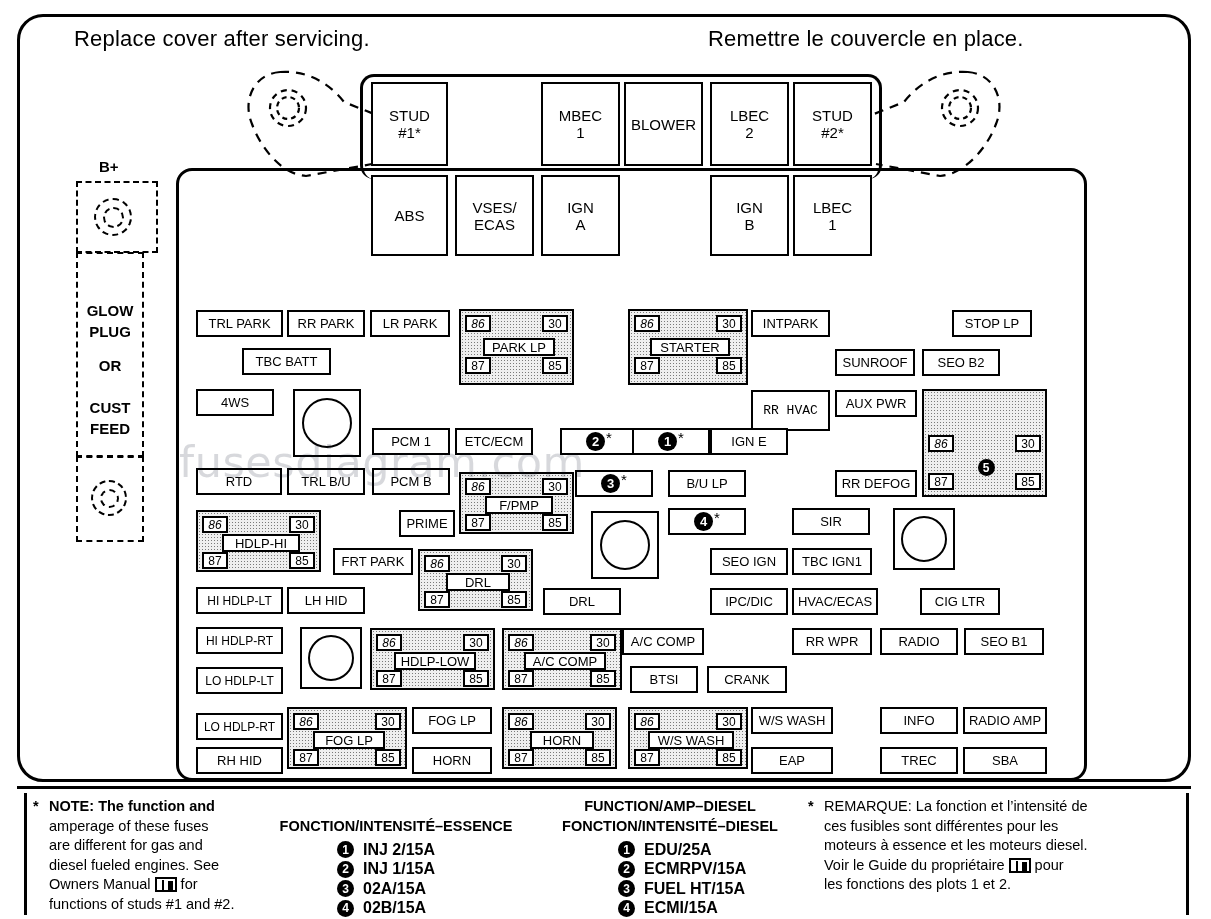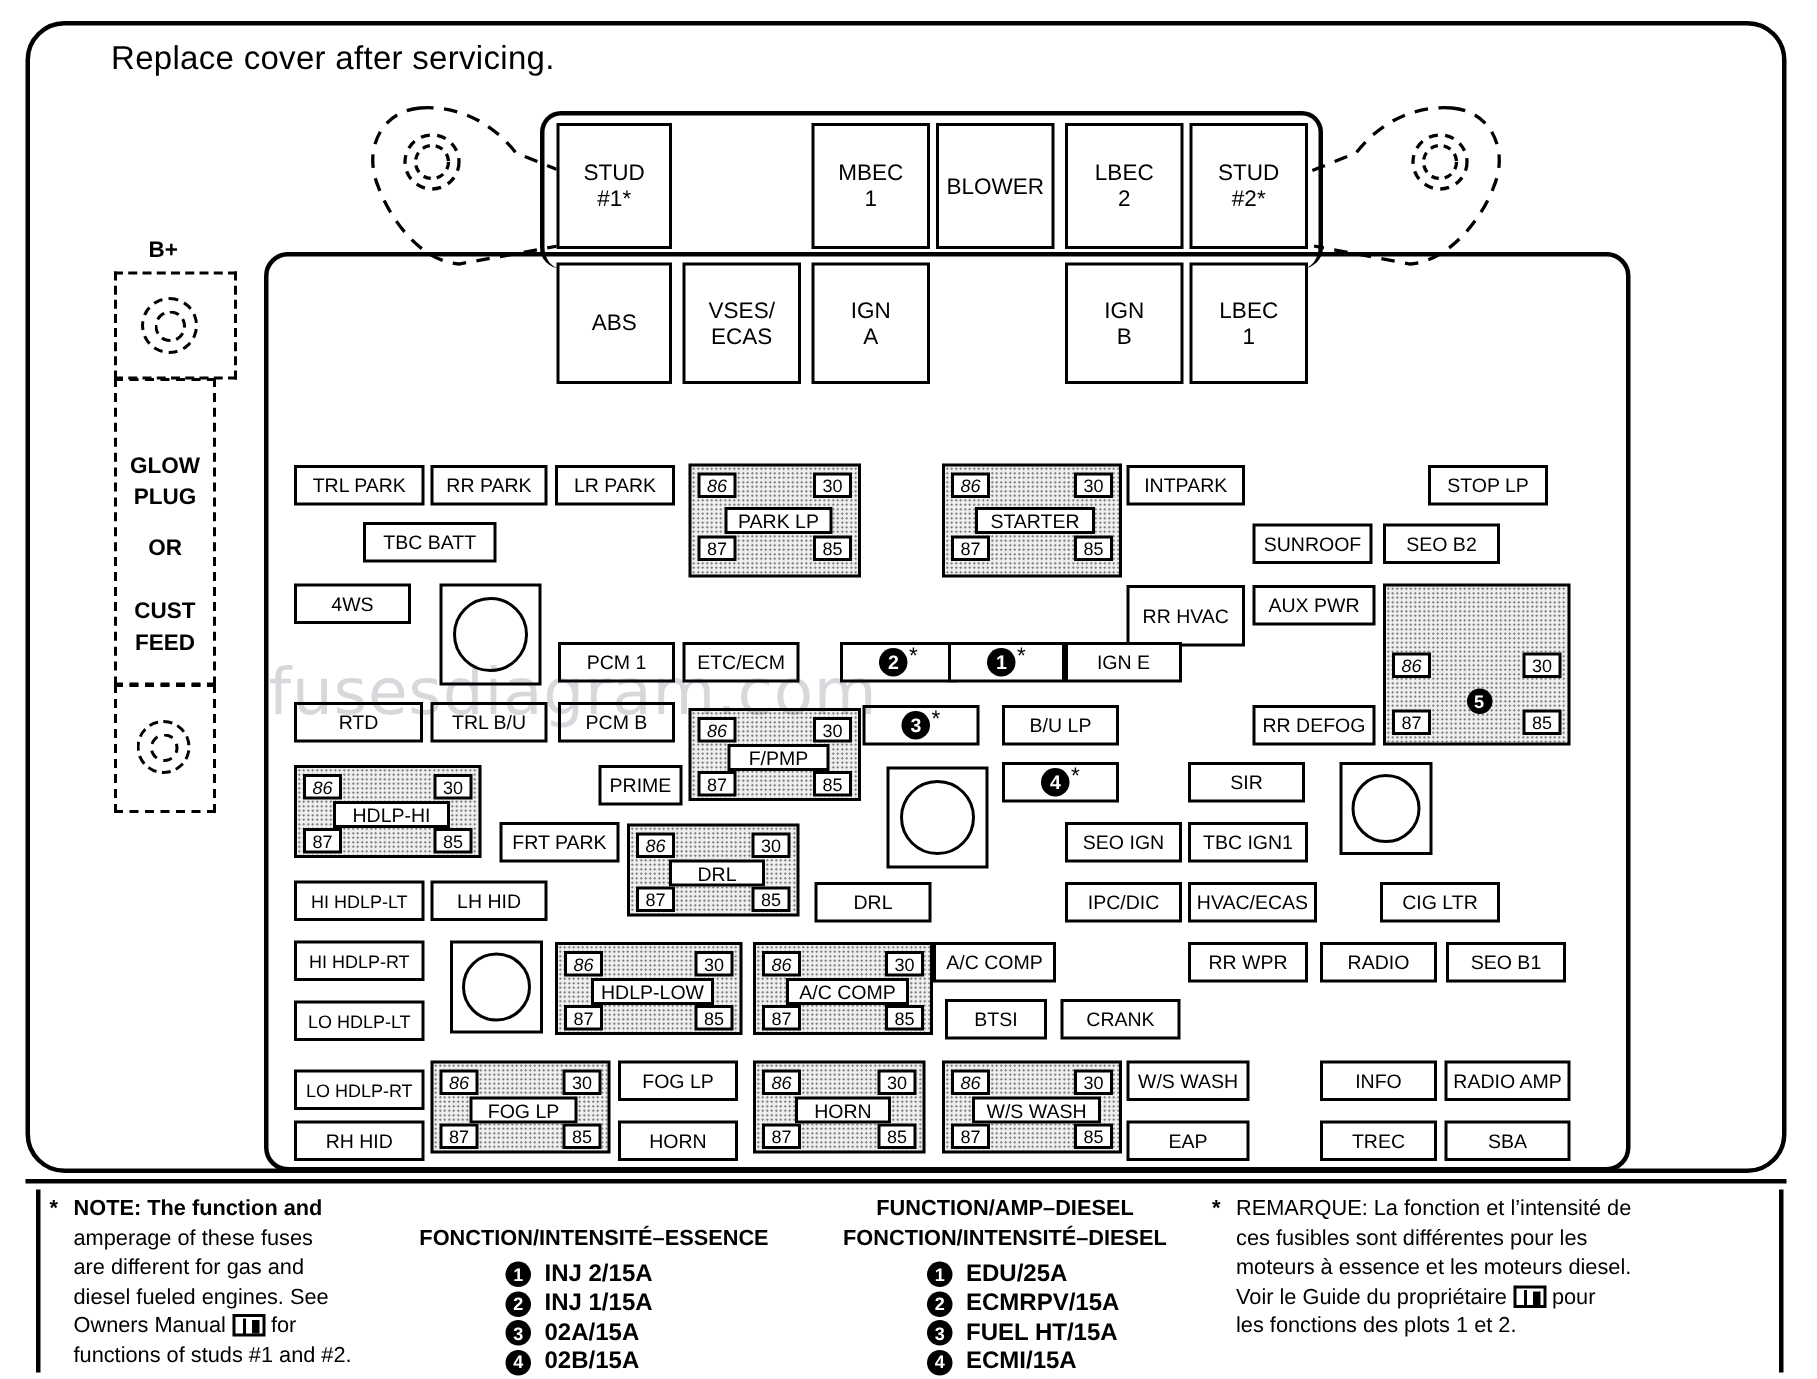--- a/index.html
+++ b/index.html
@@ -118,20 +118,21 @@
   .vrule{position:absolute;width:2.5px;background:#000;}
 </style>
 </head>
 <body>
 
 <div id="root">
 
   <div class="outer-frame"></div>
 
   <div class="hdr" style="left:74px;top:26px;">Replace cover after servicing.</div>
+  <div class="hdr" style="left:708px;top:26px;">Remettre le couvercle en place.</div>
 
   <svg class="callout" style="left:232px;top:62px;" width="160" height="125" viewBox="0 0 160 125">
     <path d="M48 10 C 22 12, 10 38, 20 62 C 28 84, 48 112, 74 114 L 140 102" fill="none" stroke="#000" stroke-width="2.2" stroke-dasharray="9,7"></path>
     <path d="M48 10 C 76 8, 98 22, 112 40 L 142 52" fill="none" stroke="#000" stroke-width="2.2" stroke-dasharray="9,7"></path>
     <circle cx="56" cy="46" r="18" fill="none" stroke="#000" stroke-width="2.2" stroke-dasharray="6,5"></circle>
     <circle cx="56" cy="46" r="11" fill="none" stroke="#000" stroke-width="2.2" stroke-dasharray="5,4"></circle>
   </svg>
 
   <svg class="callout" style="left:870px;top:62px;" width="145" height="125" viewBox="0 0 145 125">
     <path d="M98 10 C 124 12, 136 38, 126 62 C 118 84, 96 112, 70 114 L 6 102" fill="none" stroke="#000" stroke-width="2.2" stroke-dasharray="9,7"></path>
@@ -218,21 +219,21 @@
       </div>
       <div class="fuse" style="left: 835px; top: 349px; width: 80px; height: 27px;">
         <span>SUNROOF</span>
       </div>
       <div class="fuse" style="left: 922px; top: 349px; width: 78px; height: 27px;">
         <span>SEO B2</span>
       </div>
       <div class="fuse" style="left: 196px; top: 389px; width: 78px; height: 27px;">
         <span>4WS</span>
       </div>
-      <div class="fuse" style="left: 751px; top: 390px; width: 79px; height: 41px;">
+      <div class="fuse" style="left: 751px; top: 390px; width: 79px; height: 41px; font-family: Liberation Mono, monospace;">
         <span>RR HVAC</span>
       </div>
       <div class="fuse" style="left: 835px; top: 390px; width: 82px; height: 27px;">
         <span>AUX PWR</span>
       </div>
       <div class="fuse" style="left: 372px; top: 428px; width: 78px; height: 27px;">
         <span>PCM 1</span>
       </div>
       <div class="fuse" style="left: 455px; top: 428px; width: 78px; height: 27px;">
         <span>ETC/ECM</span>

